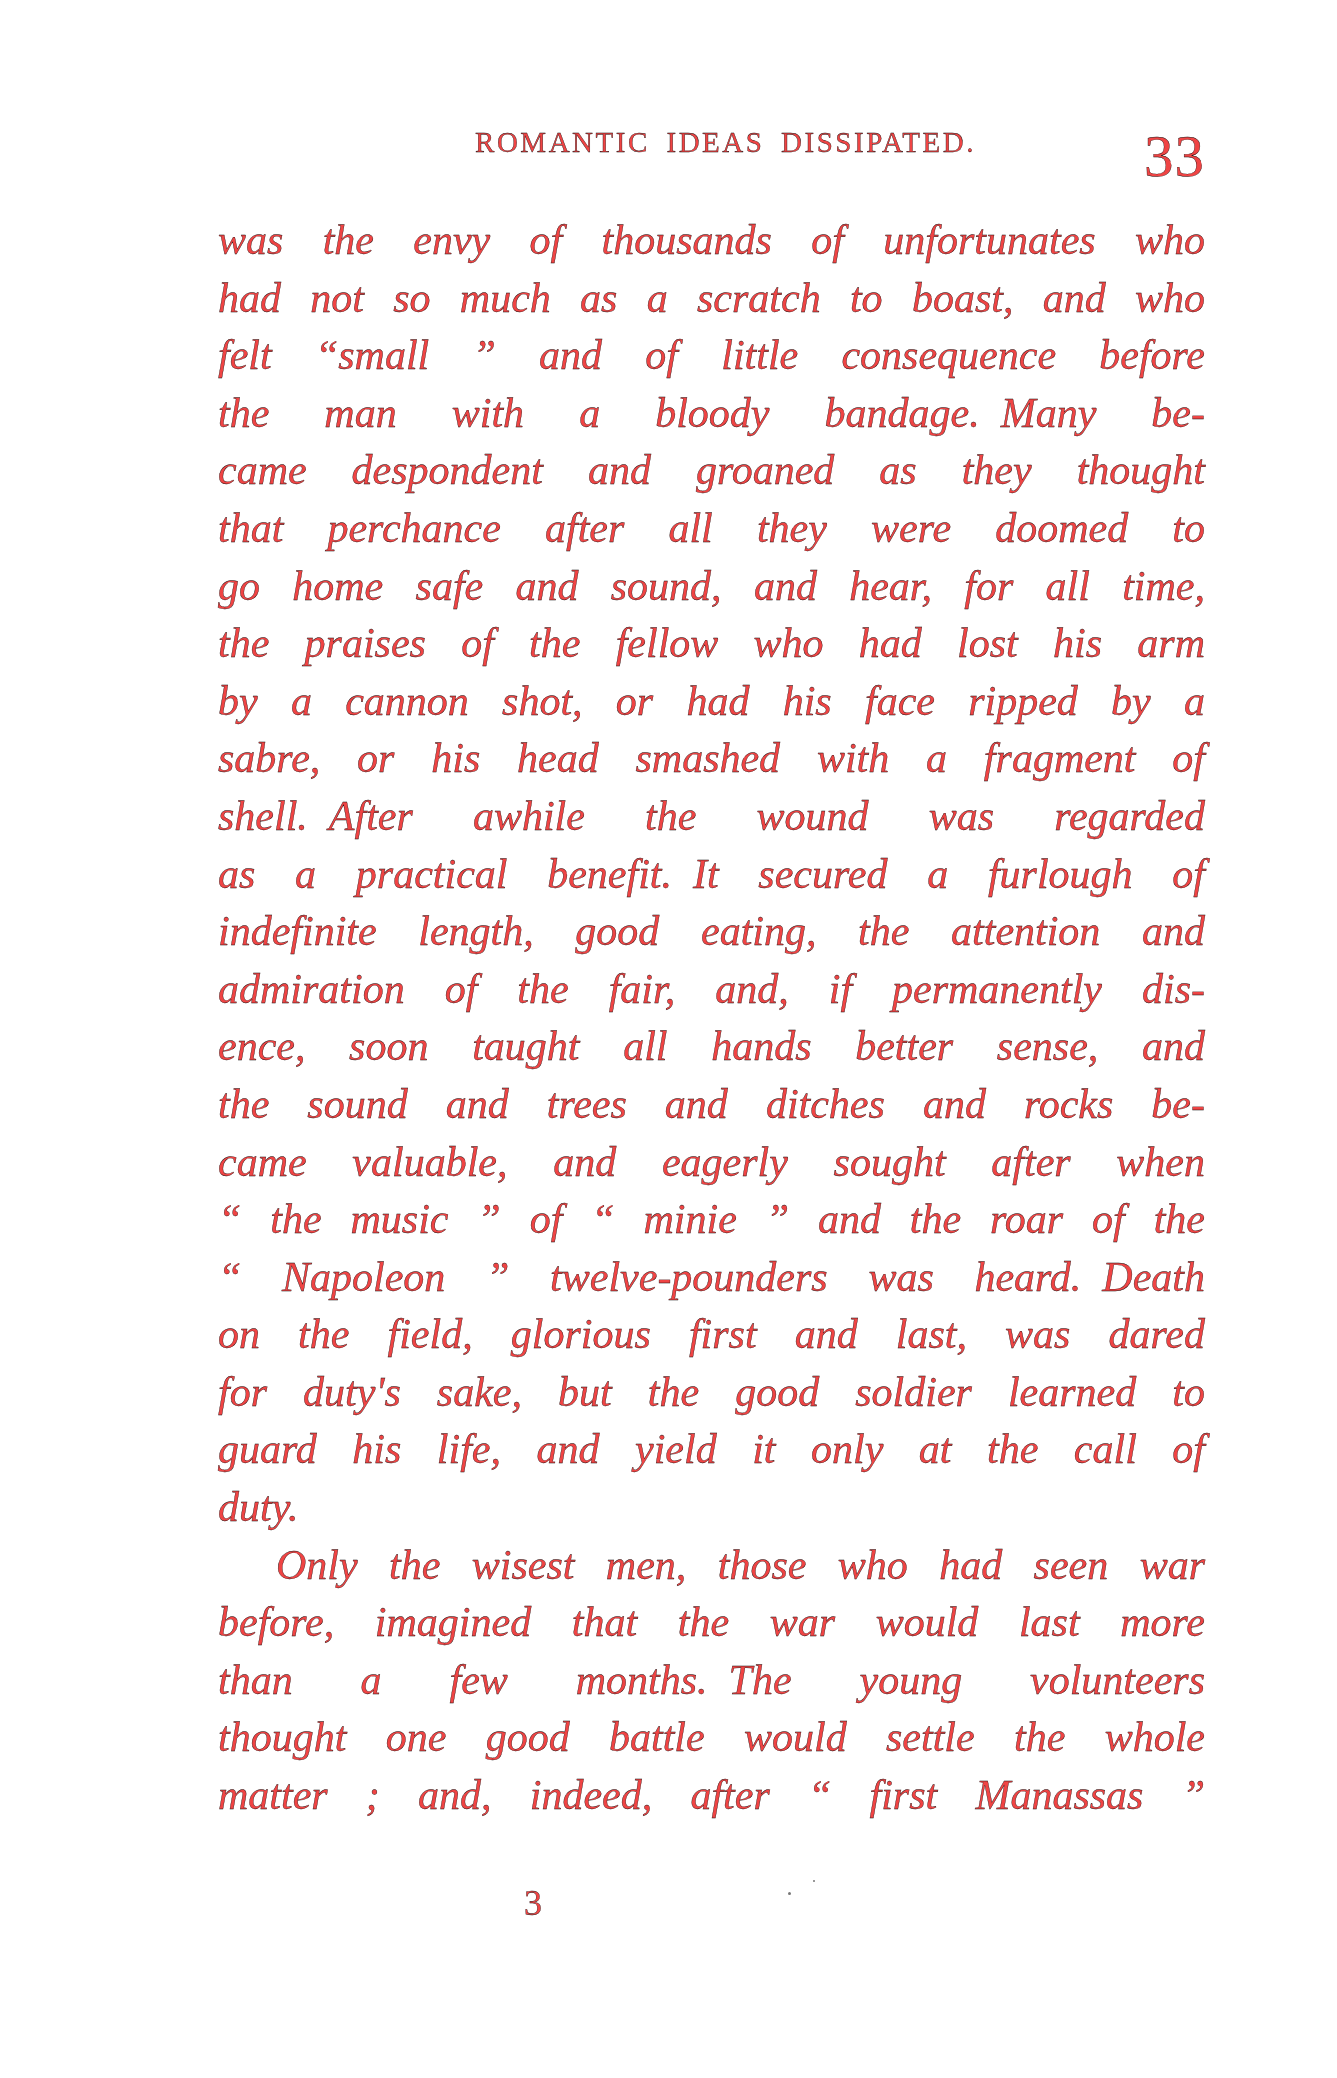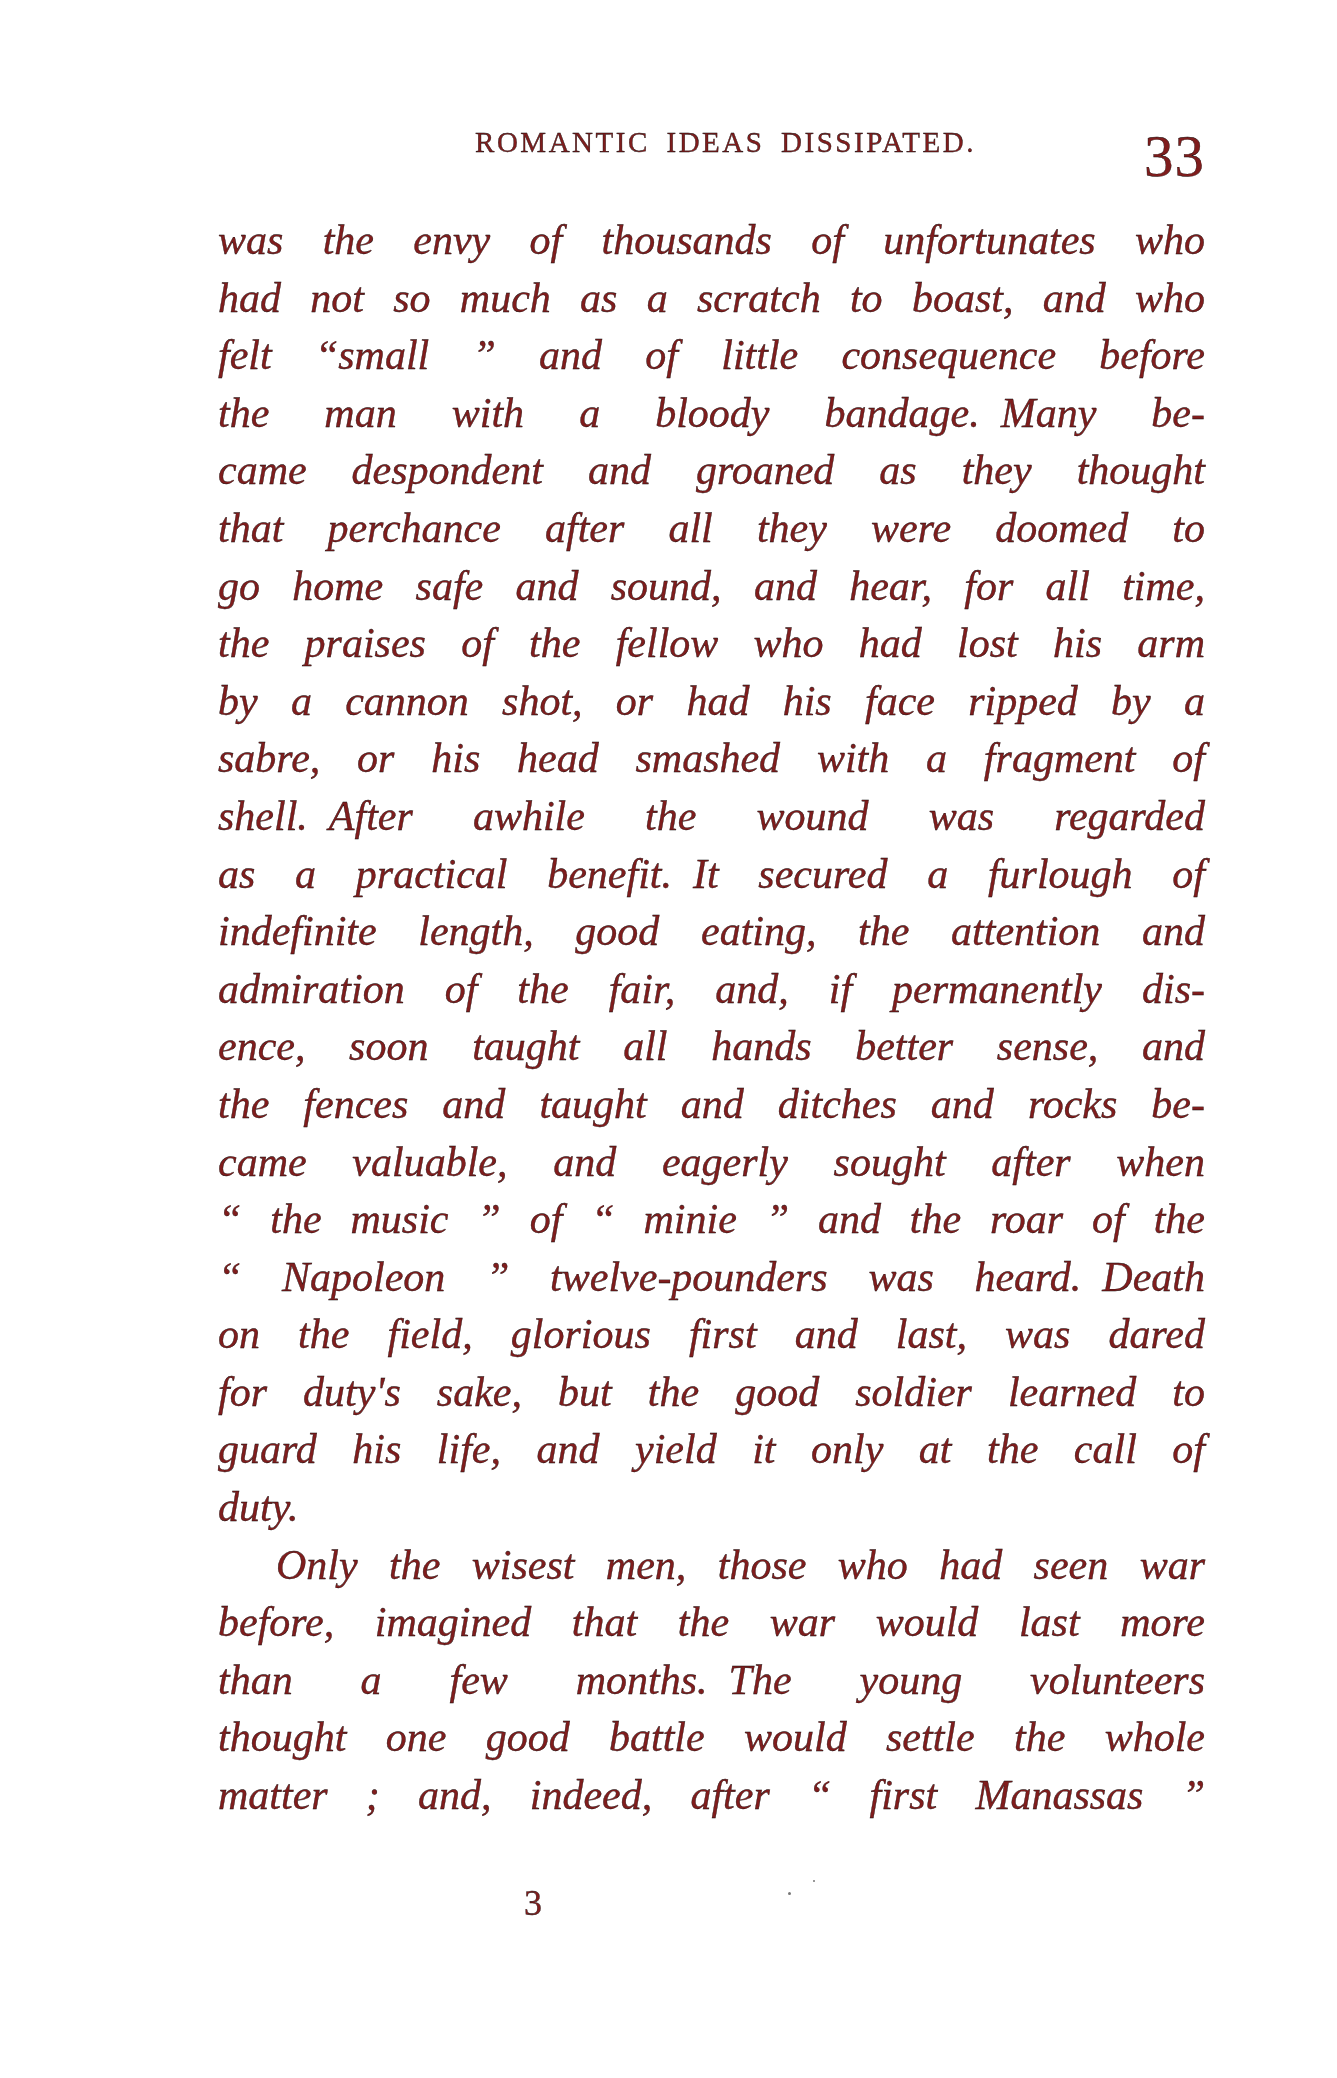--- a/index.html
+++ b/index.html
@@ -7,21 +7,21 @@
     padding: 0;
     background: #ffffff;
   }
   .scan-page {
     position: relative;
     width: 1337px;
     height: 2078px;
     background: #ffffff;
     overflow: hidden;
     font-family: "Liberation Serif", "DejaVu Serif", serif;
-    color: #7f1d1d;
+    color: #ef4444;
     -webkit-text-stroke: 0.35px #0b0b0b;
   }
   
   .running-head {
     position: absolute;
     left: 218px;
     top: 118px;
     width: 987px;
     height: 70px;
   }
@@ -98,21 +98,21 @@
       <div class="line">that perchance after all they were doomed to</div>
       <div class="line">go home safe and sound, and hear, for all time,</div>
       <div class="line">the praises of the fellow who had lost his arm</div>
       <div class="line">by a cannon shot, or had his face ripped by a</div>
       <div class="line">sabre, or his head smashed with a fragment of</div>
       <div class="line">shell. After awhile the wound was regarded</div>
       <div class="line">as a practical benefit. It secured a furlough of</div>
       <div class="line">indefinite length, good eating, the attention and</div>
       <div class="line">admiration of the fair, and, if permanently dis-</div>
       <div class="line">ence, soon taught all hands better sense, and</div>
-      <div class="line">the fences and taught and ditches and rocks be-</div>
+      <div class="line">the sound and trees and ditches and rocks be-</div>
       <div class="line">came valuable, and eagerly sought after when</div>
       <div class="line">“ the music ” of “ minie ” and the roar of the</div>
       <div class="line">“ Napoleon ” twelve-pounders was heard. Death</div>
       <div class="line">on the field, glorious first and last, was dared</div>
       <div class="line">for duty's sake, but the good soldier learned to</div>
       <div class="line">guard his life, and yield it only at the call of</div>
       <div class="line noStretch">duty.</div>
       <div class="line indent">Only the wisest men, those who had seen war</div>
       <div class="line">before, imagined that the war would last more</div>
       <div class="line">than a few months. The young volunteers</div>

